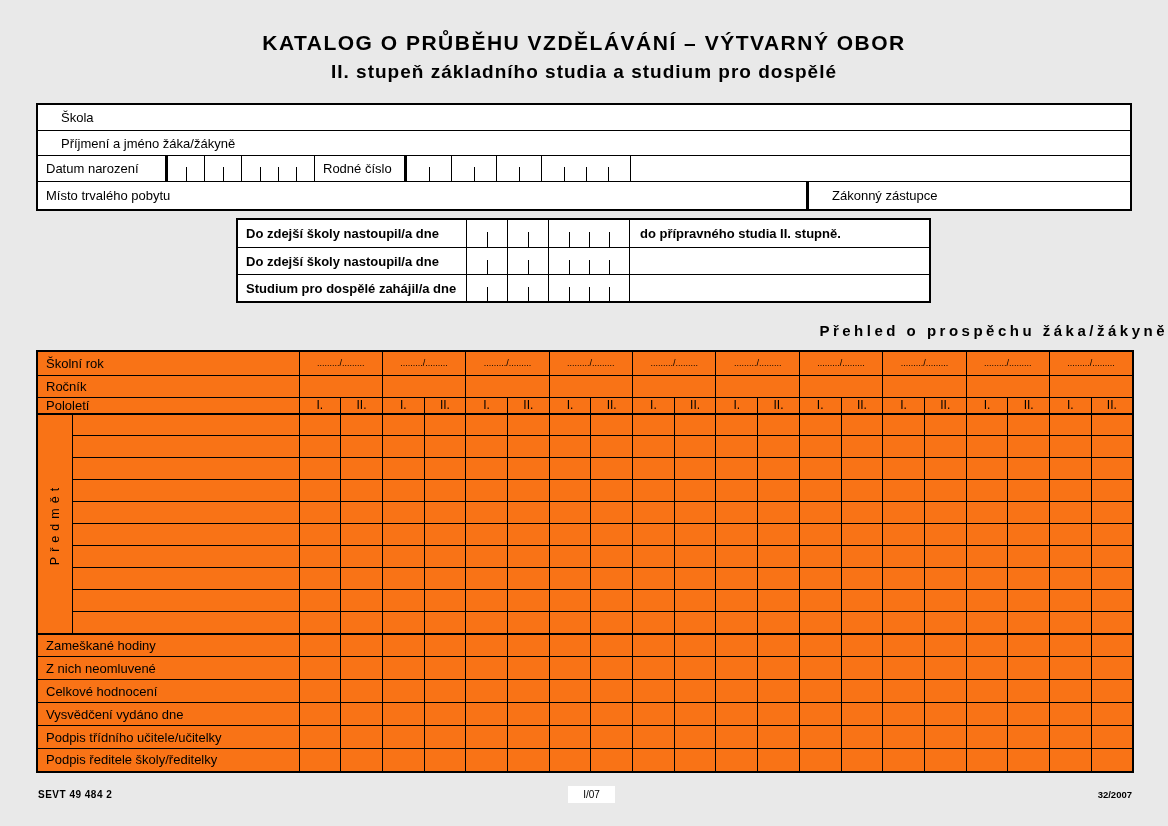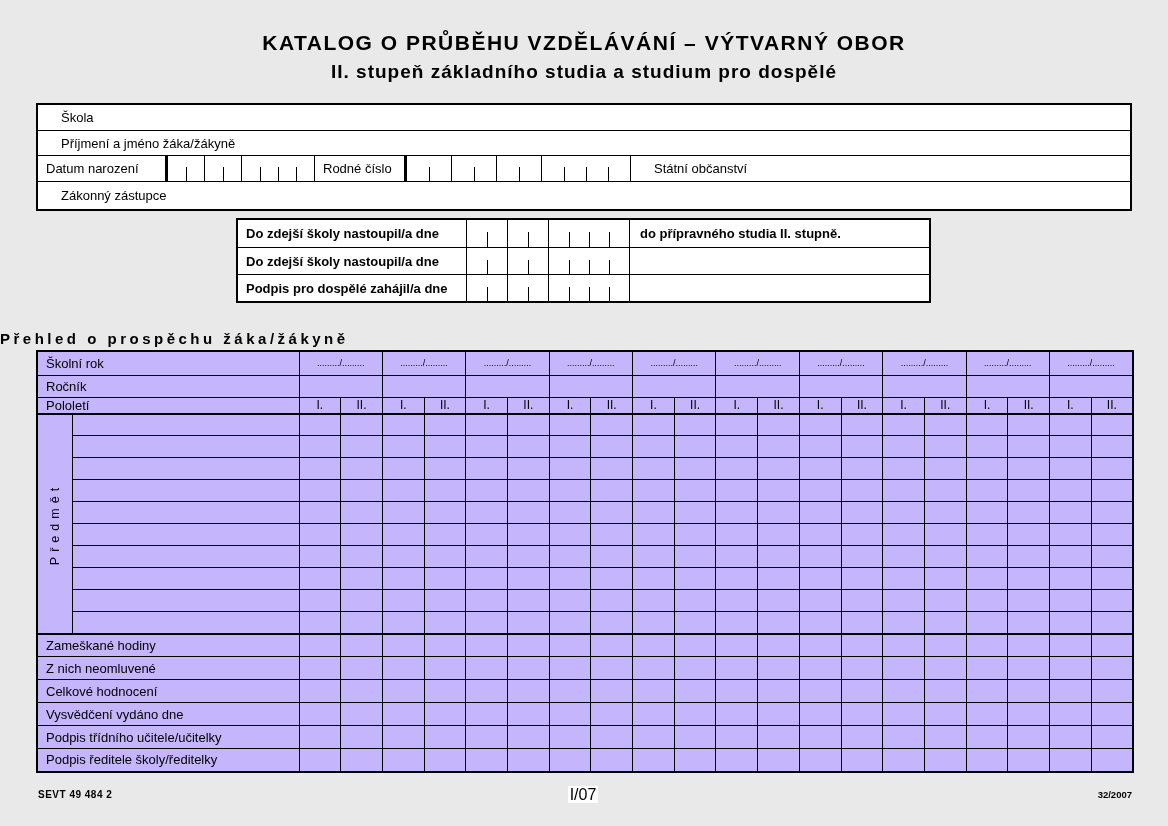--- a/index.html
+++ b/index.html
@@ -38,44 +38,44 @@
   .enroll { position:absolute; left:236px; top:218px; width:695px;
             background:#fff; border:2px solid #000; }
   .erow { display:flex; align-items:stretch; height:27px; border-top:1px solid #000; }
   .erow:first-child { border-top:none; }
   .elbl { width:229px; border-right:1px solid #000; font-weight:bold; font-size:13px;
           display:flex; align-items:center; padding-left:8px; white-space:nowrap; }
   .enote { flex:1; font-weight:bold; font-size:13px; display:flex; align-items:center;
            padding-left:10px; white-space:nowrap; }
 
   
-  .grades-heading { position:absolute; top:330px; left:0; width:100%; text-align:left;
+  .grades-heading { position:absolute; top:322px; left:0; width:100%; text-align:right;
                     font-weight:bold; font-size:15px; letter-spacing:3.5px; }
   table.gtable { position:absolute; left:36px; top:350px; width:1096px;
-                 border-collapse:collapse; table-layout:fixed; background:#c4b5fd;
+                 border-collapse:collapse; table-layout:fixed; background:#f97316;
                  border:2px solid #000; }
   .gtable td { border:1px solid #000; padding:0; overflow:hidden; }
   td.rowlbl { font-size:13px; padding-left:8px; text-align:left; vertical-align:middle; white-space:nowrap; }
   td.yr  { font-size:9px; text-align:center; vertical-align:middle; color:#000; letter-spacing:0; }
   td.sem { font-size:12px; text-align:center; vertical-align:middle; }
   tr.r-year  td { height:24px; }
   tr.r-rocnik td { height:22px; }
   tr.r-pol   td { height:14px; border-bottom:2px solid #000; }
   tr.r-subj  td { height:22px; }
   tr.r-bot   td { height:23px; }
   tr.r-bot-first td { border-top:2px solid #000; }
   td.vlab { position:relative; }
   td.vlab span { position:absolute; top:50%; left:50%;
                  transform:translate(-50%,-50%) rotate(-90deg);
                  white-space:nowrap; font-size:12.5px; letter-spacing:5px; }
 
   
   .f-left  { position:absolute; left:38px;  top:789px; font-size:10px; font-weight:bold; letter-spacing:0.5px; }
-  .f-center{ position:absolute; left:568px; top:786px; width:30px; height:17px; background:#fff;
-             font-size:16px; display:flex; align-items:center; justify-content:center; }
+  .f-center{ position:absolute; left:568px; top:786px; width:47px; height:17px; background:#fff;
+             font-size:10px; display:flex; align-items:center; justify-content:center; }
   .f-right { position:absolute; right:36px; top:789px; font-size:9.5px; font-weight:bold; }
 </style>
 </head>
 <body>
 
 <div class="page">
 
   <div class="title1">KATALOG O PRŮBĚHU VZDĚLÁVÁNÍ – VÝTVARNÝ OBOR</div>
   <div class="title2">II. stupeň základního studia a studium pro dospělé</div>
 
@@ -118,23 +118,23 @@
             <span class="bc w22"></span>
             <span class="bc w22"></span>
           </span>
         <span class="grp">
             <span class="bc w22"></span>
             <span class="bc w22"></span>
             <span class="bc w22"></span>
             <span class="bc w22"></span>
           </span>
       </div>
-      <div class="lbl flex1">Státní občanství</div>
     </div>
     <div class="irow h28">
+      <div class="lbl sep-r" style="width:771px">Místo trvalého pobytu</div>
       <div class="lbl flex1">Zákonný zástupce</div>
     </div>
   </div>
 
   <div class="enroll">
     <div class="erow">
       <div class="elbl">Do zdejší školy nastoupil/a dne</div>
       <div class="boxes">
         <span class="grp">
             <span class="bc w20"></span>
@@ -166,21 +166,21 @@
           </span>
         <span class="grp">
             <span class="bc w20"></span>
             <span class="bc w20"></span>
             <span class="bc w20"></span>
             <span class="bc w20"></span>
           </span>
       </div>
     </div>
     <div class="erow">
-      <div class="elbl">Podpis pro dospělé zahájil/a dne</div>
+      <div class="elbl">Studium pro dospělé zahájil/a dne</div>
       <div class="boxes">
         <span class="grp">
             <span class="bc w20"></span>
             <span class="bc w20"></span>
           </span>
         <span class="grp">
             <span class="bc w20"></span>
             <span class="bc w20"></span>
           </span>
         <span class="grp">

